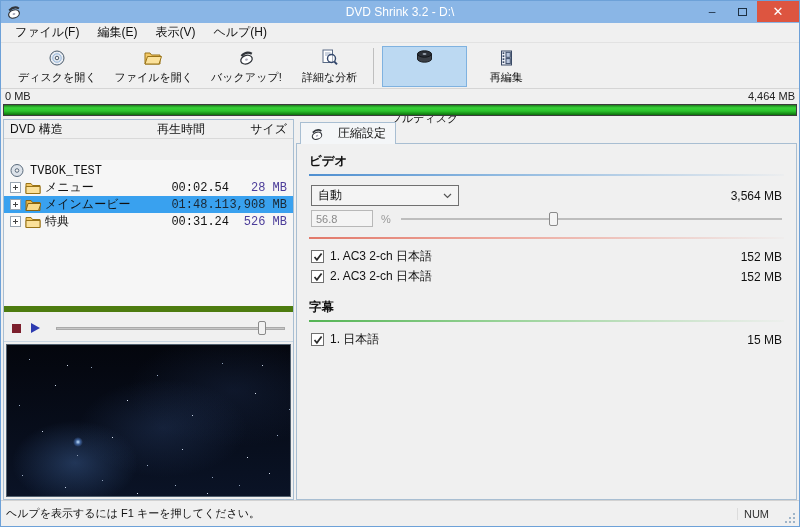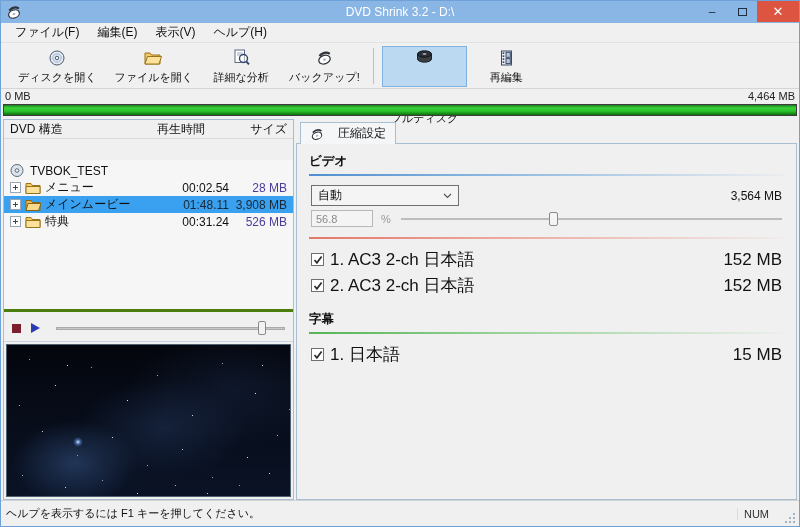--- a/index.html
+++ b/index.html
@@ -49,21 +49,21 @@
 
   
   .lp-header { height:21px; display:flex; align-items:center; gap:5px; padding-left:5px;
                background:#eef2f7; border-bottom:1px solid #c9d6e2; font-weight:bold; font-size:12px;}
   .lp-cols { height:19px; display:flex; align-items:center; padding:0 6px; font-size:12px;
              background:#f0f0f0; border-bottom:1px solid #d9d9d9; }
   .col-name { flex:1; }
   .col-time { width:72px; text-align:left; }
   .col-size { width:58px; text-align:right; }
   .tree { position:absolute; top:40px; left:0; right:0; height:152px; background:#f6f6f6;
-          border-bottom:3px solid #4d7c0f; padding-top:2px; }
+          border-bottom:6px solid #4d7c0f; padding-top:2px;font-family:Liberation Mono, monospace; }
   .tree-row { height:17px; display:flex; align-items:center; padding:0 6px; font-size:12px; }
   .tree-row.selected { background:#39a1ef; }
   .expander { width:11px; height:11px; border:1px solid #9aa6b2; background:#fff; flex:0 0 auto;
               position:relative; margin-right:4px; }
   .expander:before,.expander:after{content:"";position:absolute;background:#444;}
   .expander:before{left:2px;right:2px;top:4px;height:1px;}
   .expander:after{top:2px;bottom:2px;left:4px;width:1px;}
   .tree-ico { width:16px; height:13px; margin-right:4px; flex:0 0 auto; }
   .row-label { flex:1; white-space:nowrap; overflow:hidden; }
   .row-time { width:66px; text-align:right; }
@@ -119,21 +119,21 @@
   .video-size { font-size:12px; }
   .video-row2 { display:flex; align-items:center; margin:0 2px 10px; }
   .pct-input { width:62px; height:17px; border:1px solid #b8b8b8; background:#f4f4f4;
                color:#8a8a8a; font-size:11px; padding:1px 4px; font-family:inherit; }
   .pct-unit { color:#9a9a9a; margin:0 10px 0 8px; font-size:11px; }
   .vslider { position:relative; flex:1; height:15px; }
   .vslider .track { position:absolute; top:7px; left:0; right:0; height:2px; background:#bdbdbd; }
   .vslider .thumb { position:absolute; top:1px; left:39%; width:9px; height:14px; background:#f4f4f4;
                     border:1px solid #8a8a8a; border-radius:2px; }
 
-  .track-row { display:flex; align-items:center; margin:3px 2px; font-size:17px; }
+  .track-row { display:flex; align-items:center; margin:3px 2px; font-size:12px; }
   .checkbox { width:13px; height:13px; background:#fff; border:1px solid #707070; margin-right:6px;
               display:flex; align-items:center; justify-content:center; flex:0 0 auto; }
   .trk-label { flex:1; }
   .trk-size { text-align:right; }
   .gap { height:9px; }
 
   
   .statusbar { position:absolute; left:0; right:0; bottom:0; height:26px; background:#f0f0f0;
                border-top:1px solid #d2d2d2; display:flex; align-items:center; font-size:11px; }
   .status-text { flex:1; padding-left:5px; }
@@ -189,39 +189,39 @@
       <span class="tb-icon">
         <svg width="19" height="15" viewBox="0 0 19 15">
           <path d="M1 3 h5 l1.5 2 H16 v9 H1z" fill="#f4c967" stroke="#9a7418"></path>
           <path d="M3.5 6.5 h14 l-2.5 7.5 H1z" fill="#fbe19a" stroke="#9a7418"></path>
         </svg>
       </span>
       <span class="tb-label">ファイルを開く</span>
     </div>
     <div class="tb-btn">
       <span class="tb-icon">
+        <svg width="17" height="17" viewBox="0 0 16 16">
+          <ellipse cx="8" cy="10" rx="5.5" ry="4" fill="#ffffff" stroke="#30343a" stroke-width="1.2" transform="rotate(-18 8 10)"></ellipse>
+          <path d="M3.2 6.5 Q8 1.5 13 4.5" stroke="#30343a" stroke-width="2" fill="none"></path>
+          <ellipse cx="8" cy="10" rx="1.4" ry="1" fill="#aab" transform="rotate(-18 8 10)"></ellipse>
+        </svg>
+      </span>
+      <span class="tb-label">バックアップ!</span>
+    </div>
+    <div class="tb-btn">
+      <span class="tb-icon">
         <svg width="17" height="17" viewBox="0 0 17 17">
           <rect x="2" y="1" width="9.5" height="12.5" fill="#fff" stroke="#5a6b85"></rect>
           <line x1="4" y1="4" x2="9.5" y2="4" stroke="#9aa8c0"></line>
           <line x1="4" y1="6" x2="9.5" y2="6" stroke="#9aa8c0"></line>
           <circle cx="10.5" cy="9.5" r="4" fill="rgba(255,255,255,.5)" stroke="#33476b" stroke-width="1.4"></circle>
           <line x1="13.4" y1="12.6" x2="16" y2="15.4" stroke="#33476b" stroke-width="2"></line>
         </svg>
       </span>
       <span class="tb-label">詳細な分析</span>
-    </div>
-    <div class="tb-btn">
-      <span class="tb-icon">
-        <svg width="17" height="17" viewBox="0 0 16 16">
-          <ellipse cx="8" cy="10" rx="5.5" ry="4" fill="#ffffff" stroke="#30343a" stroke-width="1.2" transform="rotate(-18 8 10)"></ellipse>
-          <path d="M3.2 6.5 Q8 1.5 13 4.5" stroke="#30343a" stroke-width="2" fill="none"></path>
-          <ellipse cx="8" cy="10" rx="1.4" ry="1" fill="#aab" transform="rotate(-18 8 10)"></ellipse>
-        </svg>
-      </span>
-      <span class="tb-label">バックアップ!</span>
     </div>
     <div class="tb-sep"></div>
     <div class="tb-btn selected">
       <span class="tb-icon">
         <svg width="19" height="15" viewBox="0 0 19 15">
           <path d="M2.5 5 v5 a7 3.2 0 0 0 14 0 v-5" fill="#3a3f46" stroke="#1d2126"></path>
           <ellipse cx="9.5" cy="5" rx="7" ry="3.2" fill="#2a2f36" stroke="#14171b"></ellipse>
           <ellipse cx="9.5" cy="5" rx="2" ry="0.9" fill="#9aa2ad"></ellipse>
         </svg>
       </span>

